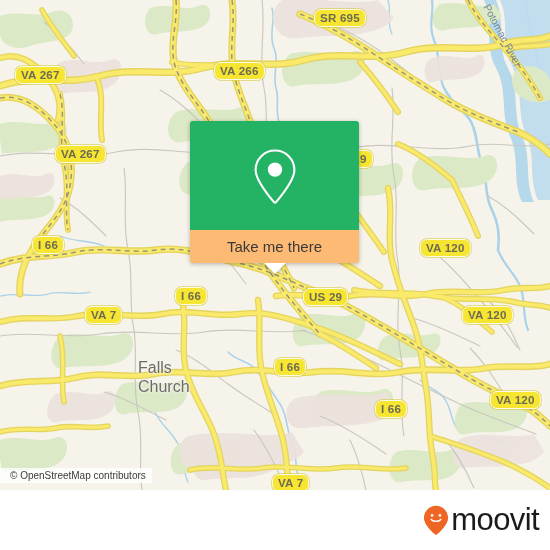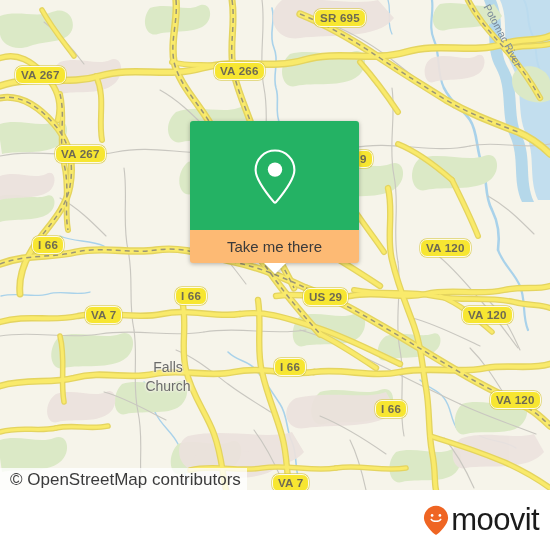--- a/index.html
+++ b/index.html
@@ -32,21 +32,21 @@
   
   #logo { position: absolute; right: 11px; top: 14px; height: 32px; display: flex; align-items: center; }
   #logo-pin { width: 26px; height: 30px; margin-right: 2px; }
   #logo-word { font-size: 31px; line-height: 30px; color: #1b1b1b; letter-spacing: -0.6px; font-weight: 400; }
 
   
   #attribution {
     position: absolute; left: 0; top: 468px;
     padding: 2px 6px 2px 10px;
     background: rgba(255,255,255,.78);
-    font-size: 17px; color: #3b3b3b; white-space: nowrap;
+    font-size: 10px; color: #3b3b3b; white-space: nowrap;
     z-index: 40;
   }
 
   
   #popup { position: absolute; left: 190px; top: 121px; width: 169px; z-index: 60;
            filter: drop-shadow(0 1px 2px rgba(0,0,0,.28)); }
   #popup-head {
     height: 109px; background: #24b264;
     border-radius: 3px 3px 0 0;
     display: flex; align-items: center; justify-content: center;
@@ -74,21 +74,21 @@
     padding: 1px 5px 2px 5px;
     font-size: 11.6px; font-weight: bold; color: #6e6a53;
     letter-spacing: .2px; white-space: nowrap;
     line-height: 13px;
     box-shadow: 0 0 0 .7px rgba(214,198,60,.75);
   }
 
   
   .place {
     position: absolute; z-index: 25;
-    font-size: 14px; color: #6b6b6b; text-align: center;
+    font-size: 16px; color: #6b6b6b; text-align: left;
     line-height: 19px; white-space: pre; pointer-events: none;
     text-shadow: 0 0 3px #f6f4ea, 0 0 3px #f6f4ea, 0 0 2px #f6f4ea;
   }
   .river-label {
     position: absolute; z-index: 25;
     font-size: 10.5px; color: #7a8a9a; white-space: nowrap;
     transform-origin: left top;
   }
 </style>
 </head>

